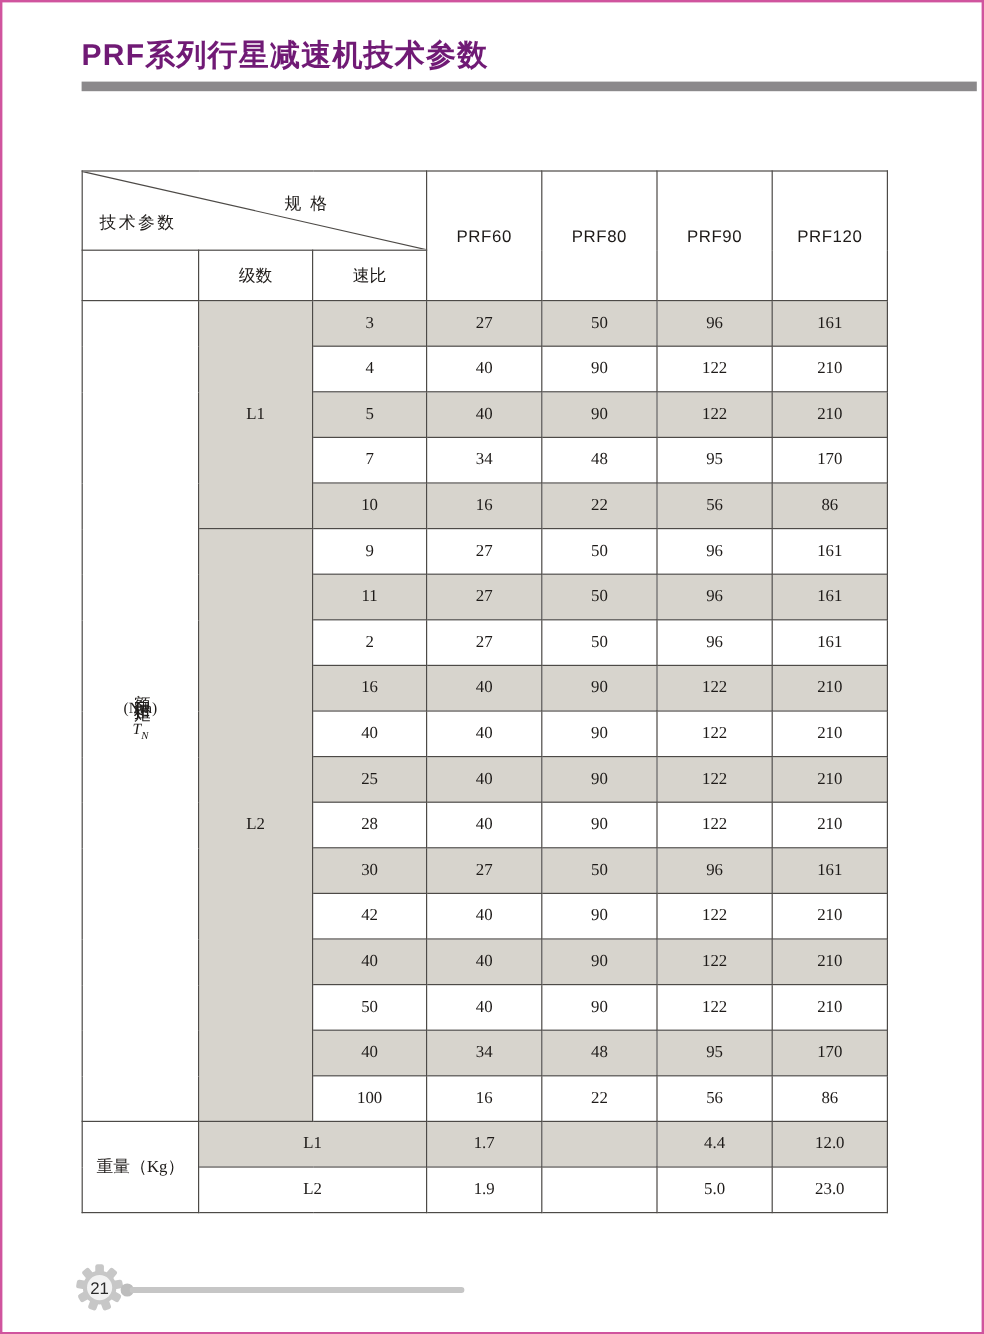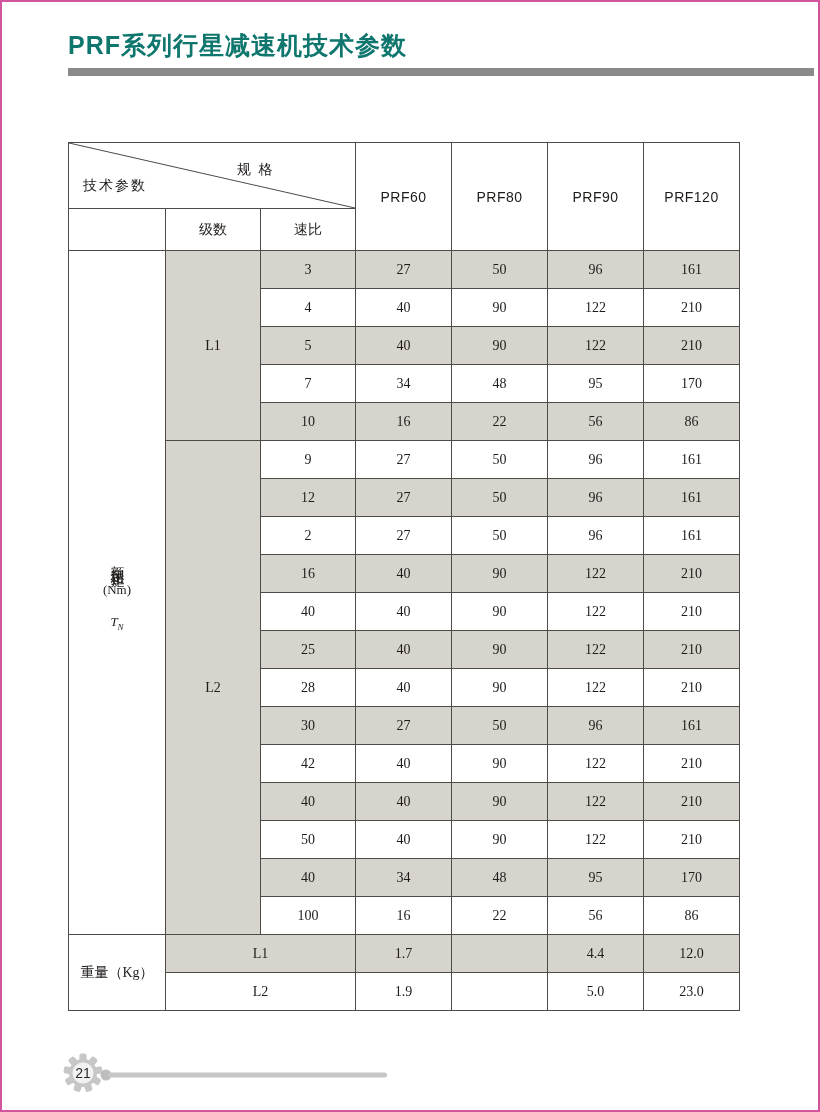--- a/index.html
+++ b/index.html
@@ -4,21 +4,21 @@
 <style>
   html,body { margin:0; padding:0; background:#ffffff; }
   .page {
     position:relative; width:820px; height:1112px; box-sizing:border-box;
     background:#ffffff; border:2px solid #d0549e; overflow:hidden;
     font-family:"Liberation Serif", serif; color:#1e1b19;
   }
   .page-title {
     position:absolute; left:66px; top:27px;
     font-family:"Liberation Sans", sans-serif; font-weight:bold;
-    font-size:25px; letter-spacing:1px; color:#0f766e; white-space:nowrap;
+    font-size:25px; letter-spacing:1px; color:#701a75; white-space:nowrap;
   }
   .title-rule { position:absolute; left:66px; top:66px; width:746px; height:8px; background:#8b898b; }
 
   table.spec-table { position:absolute; left:66px; top:140px; border-collapse:collapse; table-layout:fixed; }
   .spec-table td, .spec-table th {
     border:1px solid #4d4a47; padding:0; margin:0;
     text-align:center; vertical-align:middle;
     font-family:"Liberation Serif", serif; font-weight:normal;
     font-size:14px; color:#1e1b19; overflow:hidden;
   }
@@ -29,21 +29,21 @@
   .shaded { background:#d7d4cd; }
 
   .diag-cell { position:relative;text-decoration:underline; }
   .diag-cell svg { position:absolute; left:0; top:0; width:100%; height:100%; display:block; }
   .corner-spec  { position:absolute; left:168px; top:18px;  font-size:14px; letter-spacing:2px; white-space:nowrap; }
   .corner-param { position:absolute; left:14px;  top:34px;  font-size:14px; letter-spacing:2px; white-space:nowrap; }
 
   th.spec-col { font-family:"Liberation Sans", sans-serif; font-size:14px; letter-spacing:0.5px;text-align:center; }
 
   .torque-cell { background:#ffffff; }
-  .torque-inner { display:flex; flex-direction:column; align-items:center; justify-content:center; gap:16px; }
+  .torque-inner { display:flex; flex-direction:column; align-items:center; justify-content:center; gap:2px; }
   .v-label { writing-mode:vertical-rl; text-orientation:upright; font-size:14px; letter-spacing:3px; line-height:1; }
   .t-unit { font-size:13px; }
   .t-sym  { font-size:13px; font-style:italic; }
   .t-sym sub { font-size:9px; font-style:italic; }
 
   .footer { position:absolute; left:58px; top:1049px; }
   .footer svg { display:block; }
   .gear-num { font-family:"Liberation Sans", sans-serif; font-size:14px; fill:#2b2b2b; }
 </style>
 </head>
@@ -130,21 +130,21 @@
         </tr>
         <tr>
           <td rowspan="13" class="stage-cell shaded">L2</td>
           <td class="ratio-cell">9</td>
           <td class="value-cell">27</td>
           <td class="value-cell">50</td>
           <td class="value-cell">96</td>
           <td class="value-cell">161</td>
         </tr>
         <tr>
-          <td class="ratio-cell shaded">12</td>
+          <td class="ratio-cell shaded">11</td>
           <td class="value-cell shaded">27</td>
           <td class="value-cell shaded">50</td>
           <td class="value-cell shaded">96</td>
           <td class="value-cell shaded">161</td>
         </tr>
         <tr>
           <td class="ratio-cell">2</td>
           <td class="value-cell">27</td>
           <td class="value-cell">50</td>
           <td class="value-cell">96</td>

